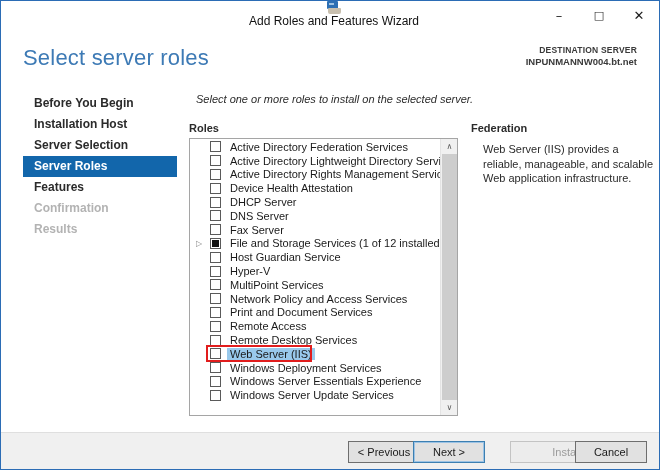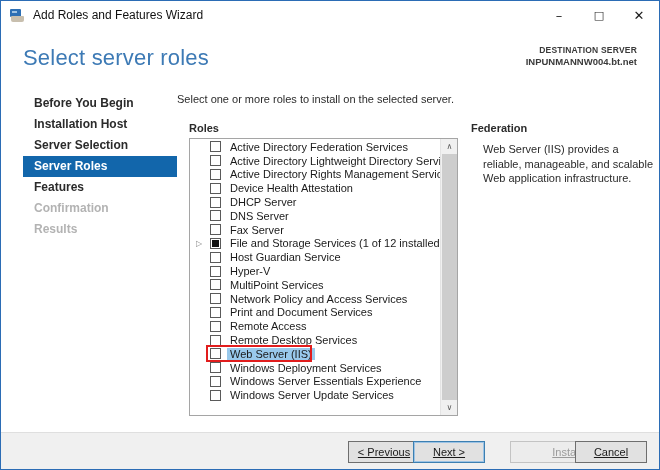--- a/index.html
+++ b/index.html
@@ -12,21 +12,21 @@
   }
   .window {
     position: absolute; left: 0; top: 0; width: 660px; height: 470px;
     background: #fff;
     border: 1px solid #2b6cb5;
   }
   
   .titlebar {
     position: absolute; left: 0; top: 0; right: 0; height: 28px;
     background: #fff;
-    display: flex; align-items: center;
+    display: flex; align-items: center; flex-direction: column;
   }
   .app-icon { width: 15px; height: 13px; margin-left: 9px; position: relative; flex: 0 0 auto; }
   .app-icon .flag  { position: absolute; left: 0; top: 0; width: 11px; height: 8px; background: #2d6fb4; border-radius: 1px; }
   .app-icon .flag:after { content: ""; position: absolute; left: 2px; top: 2px; width: 5px; height: 2px; background: #9fc3e3; }
   .app-icon .base  { position: absolute; left: 1px; bottom: 0; width: 13px; height: 6px; background: #c8bfae; border-radius: 1px 1px 2px 2px; }
   .title-text { font-size: 12px; color: #111; margin-left: 8px; white-space: nowrap; }
   .win-controls { position: absolute; right: 0; top: 0; height: 28px; display: flex; }
   .win-btn {
     width: 40px; height: 28px; display: flex; align-items: center; justify-content: center;
     font-size: 13px; color: #1a1a1a; font-family: "DejaVu Sans", sans-serif;
@@ -43,21 +43,21 @@
   .dest-server { font-size: 9.5px; font-weight: bold; color: #3a3a3a; }
   
   .sidebar { position: absolute; left: 22px; top: 92px; width: 154px; font-weight: bold; }
   .nav-item {
     height: 21px; line-height: 21px; padding-left: 11px;
     font-size: 12px; color: #2b2b2b; white-space: nowrap;
   }
   .nav-item.selected { background: #1266ab; color: #fff; }
   .nav-item.disabled { color: #b3b3b3; }
   
-  .instruction { position: absolute; left: 176px; top: 92px; font-size: 11px; color: #2b2b2b; }
+  .instruction { position: absolute; left: 195px; top: 92px; font-size: 11px; color: #2b2b2b; font-style: italic; }
   .roles-label { position: absolute; left: 188px; top: 121px; font-size: 11px; font-weight: bold; color: #2b2b2b; }
   .listbox {
     position: absolute; left: 188px; top: 137px; width: 269px; height: 278px;
     border: 1px solid #a5a5a5; background: #fff; overflow: hidden;
   }
   .list-inner { position: absolute; left: 0; top: 1px; right: 17px; }
   .role-row {
     position: relative; height: 13.8px; display: flex; align-items: center;
     font-size: 11px; color: #1a1a1a; white-space: nowrap;
   }
@@ -98,21 +98,21 @@
     font-size: 11px; color: #2b2b2b; line-height: 14.5px; margin-left: 12px;
   }
   
   .footer {
     position: absolute; left: 0; right: 0; bottom: 0; height: 37px;
     background: #f0f0f0; border-top: 1px solid #dfdfdf;
   }
   .btn {
     position: absolute; top: 8px; height: 22px; width: 72px;
     background: #e1e1e1; border: 1px solid #6e6e6e;
-    font-size: 11px; color: #1a1a1a; text-align: center; line-height: 20px; text-decoration: underline;
+    font-size: 11px; color: #1a1a1a; text-align: center; line-height: 20px;
   }
   .btn.default { border: 1px solid #3c7fb1; box-shadow: inset 0 0 0 1px #9cc3e5; }
   .btn.disabled { background: #ececec; border-color: #c3c3c3; color: #9b9b9b; }
   .btn-previous { left: 347px; }
   .btn-next { left: 412px; }
   .btn-install { left: 509px; text-align: right; }
   .btn-cancel { left: 574px; }
 </style>
 </head>
 <body>

